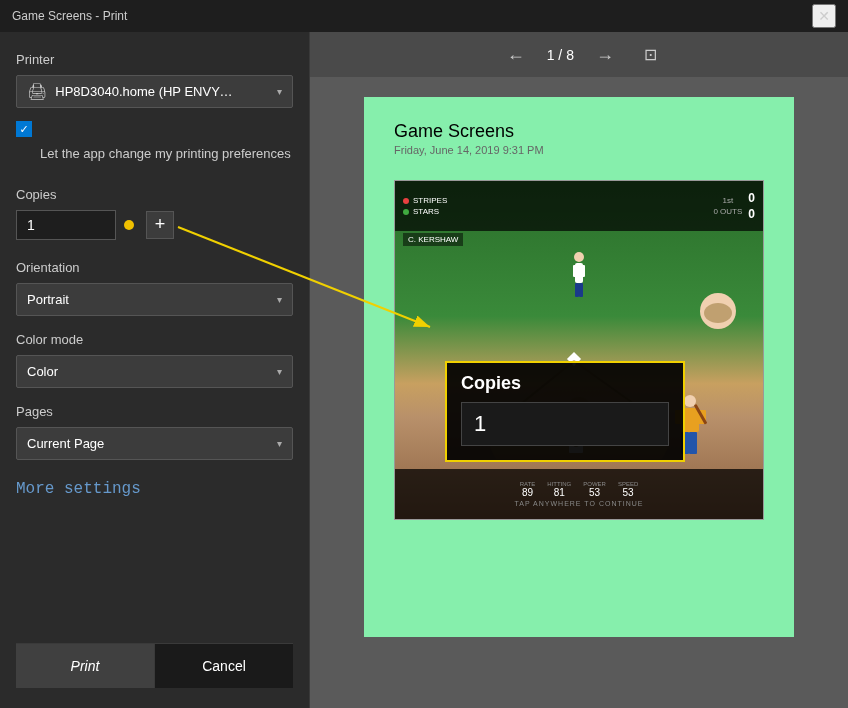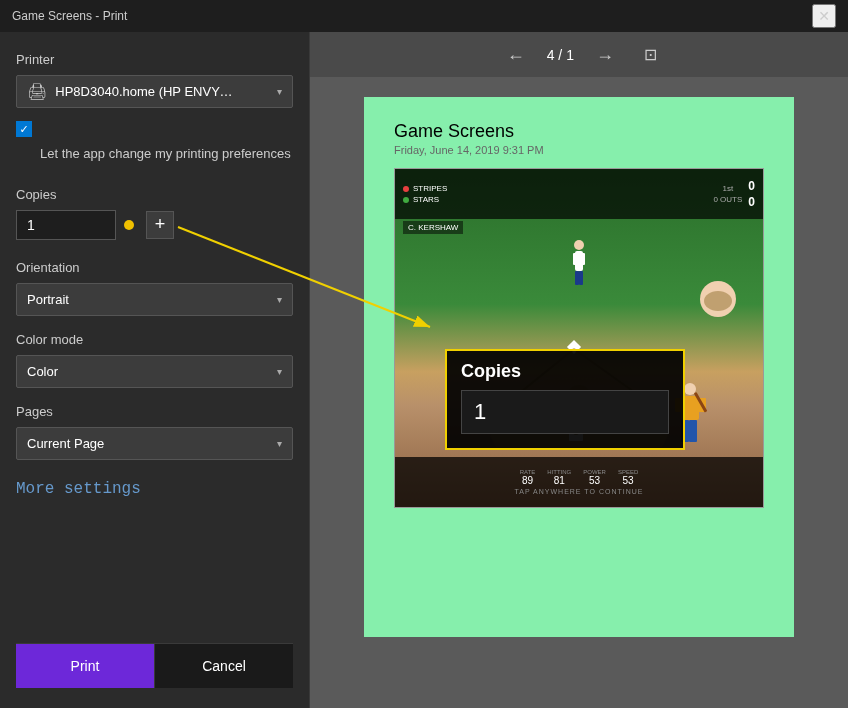--- a/index.html
+++ b/index.html
@@ -200,22 +200,23 @@
     .btn-print, .btn-cancel {
       flex: 1;
       padding: 14px 0;
       font-size: 14px;
       font-family: 'Segoe UI', Arial, sans-serif;
       cursor: pointer;
       border: none;
       outline: none;
     }
     .btn-print {
-      background: #6d28d9;
-      color: #ffffff;
+      background: #404040;
+      color: #ffffff;
+      font-style: italic;
     }
     .btn-cancel {
       background: #1a1a1a;
       color: #ffffff;
       border-left: 1px solid #3a3a3a;
     }
 
     
     .right-panel {
       flex: 1;
@@ -267,21 +268,21 @@
       min-height: 540px;
     }
     .paper-title {
       font-size: 18px;
       color: #000;
       margin-bottom: 2px;
     }
     .paper-date {
       font-size: 11px;
       color: #666;
-      margin-bottom: 12px;
+      margin-bottom: 24px;
     }
     .paper-image-container {
       width: 100%;
       position: relative;
     }
 
     
     .game-screenshot {
       width: 100%;
       height: 340px;
@@ -474,21 +475,21 @@
     <div class="bottom-buttons">
       <button class="btn-print">Print</button>
       <button class="btn-cancel">Cancel</button>
     </div>
   </div>
 
   <div class="right-panel">
 
     <div class="nav-bar">
       <button class="nav-btn">←</button>
-      <span class="nav-page-info">4 / 1</span>
+      <span class="nav-page-info">1 / 8</span>
       <button class="nav-btn">→</button>
       <button class="nav-fit-btn">⊡</button>
     </div>
 
     <div class="paper-preview">
       <div class="paper-title">Game Screens</div>
       <div class="paper-date">Friday, June 14, 2019     9:31 PM</div>
 
       <div class="paper-image-container">
 

